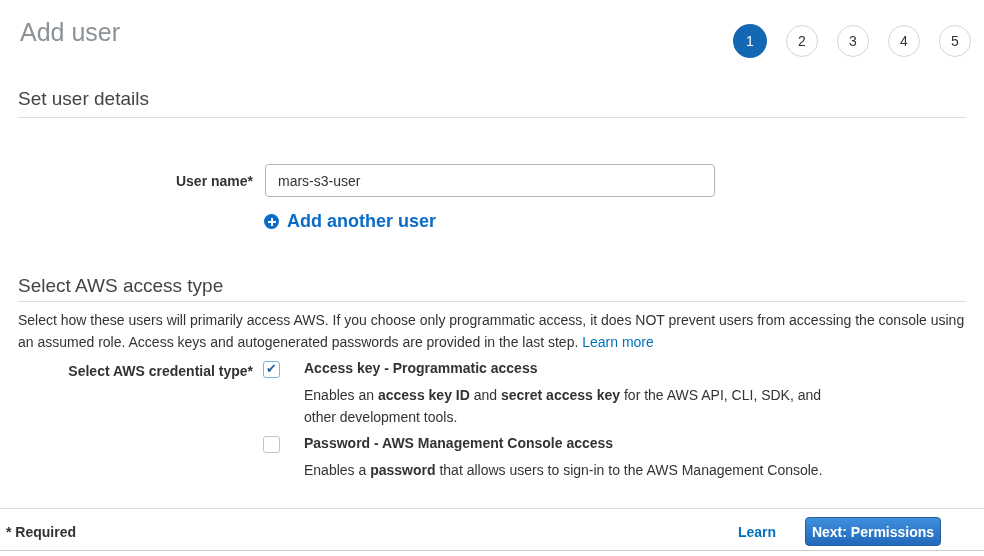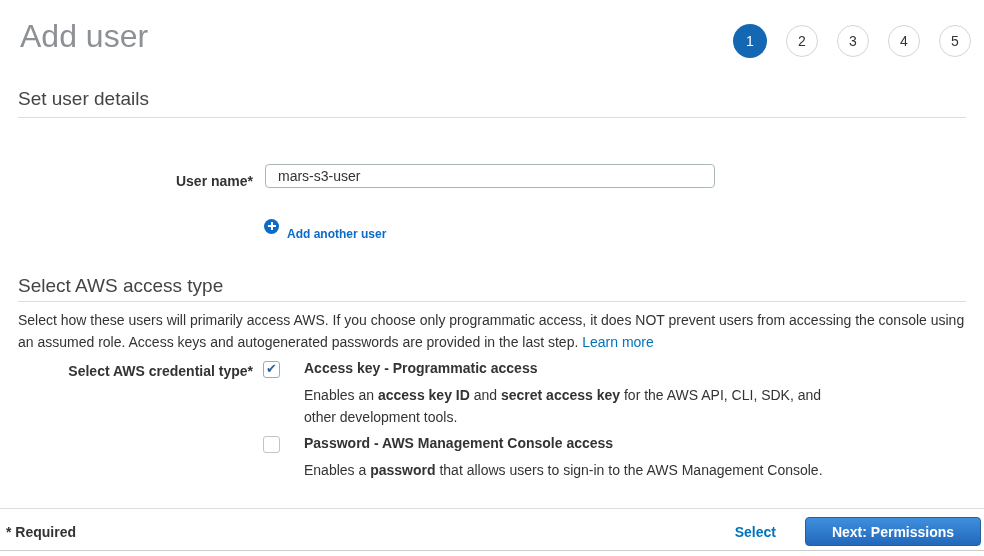--- a/index.html
+++ b/index.html
@@ -1,63 +1,63 @@
 <!DOCTYPE html>
 <html><head>
 <meta charset="utf-8">
 <style>
   * { margin:0; padding:0; box-sizing:border-box; }
   html,body { background:#fff; }
   body { font-family:"Liberation Sans","DejaVu Sans",sans-serif; color:#333; }
   .page { position:relative; width:984px; height:556px; background:#fff; overflow:hidden; }
 
   
-  .page-title { position:absolute; left:20px; top:18px; font-size:32px; font-weight:400; color:#8c9196; }
+  .page-title { position:absolute; left:20px; top:18px; font-size:25px; font-weight:400; color:#8c9196; }
   .steps { position:absolute; top:24px; right:13px; display:flex; align-items:center; gap:19px; }
   .step { width:32px; height:32px; border-radius:50%; border:1px solid #d5d5d5; background:#fff;
           display:flex; align-items:center; justify-content:center; font-size:14px; color:#333; }
   .step.active { width:34px; height:34px; border:none; background:#1467b2; color:#fff; }
 
   
   .section-heading { position:absolute; left:18px; font-size:19px; font-weight:400; color:#444; }
   .rule { position:absolute; left:18px; right:18px; height:0; border-top:1px solid #ddd; }
 
   .para { position:absolute; left:18px; font-size:14px; color:#333; line-height:22px; }
   a.link { color:#0073bb; text-decoration:none; cursor:pointer; }
 
   
   .field-label { position:absolute; left:0; width:253px; text-align:right; font-size:14px; font-weight:bold; color:#333; }
-  .user-name-input { position:absolute; left:265px; top:164px; width:450px; height:24px;
+  .user-name-input { position:absolute; left:265px; top:164px; width:450px; height:33px;
                      border:1px solid #aab7b8; border-radius:4px; padding:0 12px; font-size:14px;
                      color:#333; font-family:inherit; background:#fff; }
   .add-another { position:absolute; left:264px; top:211px; display:flex; align-items:center; gap:8px;
                  cursor:pointer; }
   .plus-icon { width:15px; height:15px; border-radius:50%; background:#0a6cc8; position:relative; display:inline-block; }
   .plus-icon::before { content:""; position:absolute; left:3.5px; top:6.5px; width:8px; height:2px; background:#fff; }
   .plus-icon::after  { content:""; position:absolute; left:6.5px; top:3.5px; width:2px; height:8px; background:#fff; }
-  .add-another-label { font-size:12px; font-weight:bold; color:#0a6cc8;margin-top:16px; }
+  .add-another-label { font-size:18px; font-weight:bold; color:#0a6cc8; }
 
   
   .option { position:absolute; left:263px; display:flex; align-items:flex-start; }
   .checkbox { width:17px; height:17px; border:1px solid #c3c3c3; border-radius:3px; background:#fff;
               flex:0 0 auto; position:relative; cursor:pointer; }
   .checkbox.checked { border-color:#85b1d8; }
   .checkbox.checked::after { content:"\2714"; position:absolute; left:2px; top:-1px;
                              font-size:13px; font-weight:bold; color:#2b5f9e; }
   .option-body { margin-left:24px; width:528px; }
   .option-title { font-size:14px; font-weight:bold; color:#333; line-height:15px; }
   .option-desc { margin-top:8px; font-size:14px; color:#333; line-height:22px; }
   .option-desc b { font-weight:bold;text-align:right; }
 
   
   .footer-rule-top { position:absolute; left:0; right:0; top:508px; border-top:1px solid #ddd; }
   .footer-rule-bottom { position:absolute; left:0; right:0; top:550px; border-top:1px solid #ccc; }
   .required-note { position:absolute; left:6px; top:524px; font-size:14px; font-weight:bold; color:#333;text-align:center; }
   .cancel-link { position:absolute; right:208px; top:524px; font-size:14px; font-weight:bold; color:#0073bb; cursor:pointer; }
-  .next-button { position:absolute; left:805px; top:517px; width:176px; height:29px;
+  .next-button { position:absolute; left:805px; top:517px; width:136px; height:29px;
                  border:1px solid #235e9e; border-radius:4px; color:#fff; font-size:14px; font-weight:bold;
                  font-family:inherit; background:linear-gradient(#3f8fdd,#2268bb); cursor:pointer; }
 </style>
 </head>
 <body>
 
 <div class="page">
 
   <h1 class="page-title">Add user</h1>
 
@@ -99,17 +99,17 @@
   <div class="option" style="top:436px;">
     <span class="checkbox"></span>
     <div class="option-body" style="width:560px;">
       <div class="option-title">Password - AWS Management Console access</div>
       <div class="option-desc"><span>Enables a </span><b>password</b><span> that allows users to sign-in to the AWS Management Console.</span></div>
     </div>
   </div>
 
   <div class="footer-rule-top"></div>
   <span class="required-note">* Required</span>
-  <a class="cancel-link">Select</a>
+  <a class="cancel-link">Learn</a>
   <button class="next-button">Next: Permissions</button>
   <div class="footer-rule-bottom"></div>
 
 </div>
 
 </body></html>

